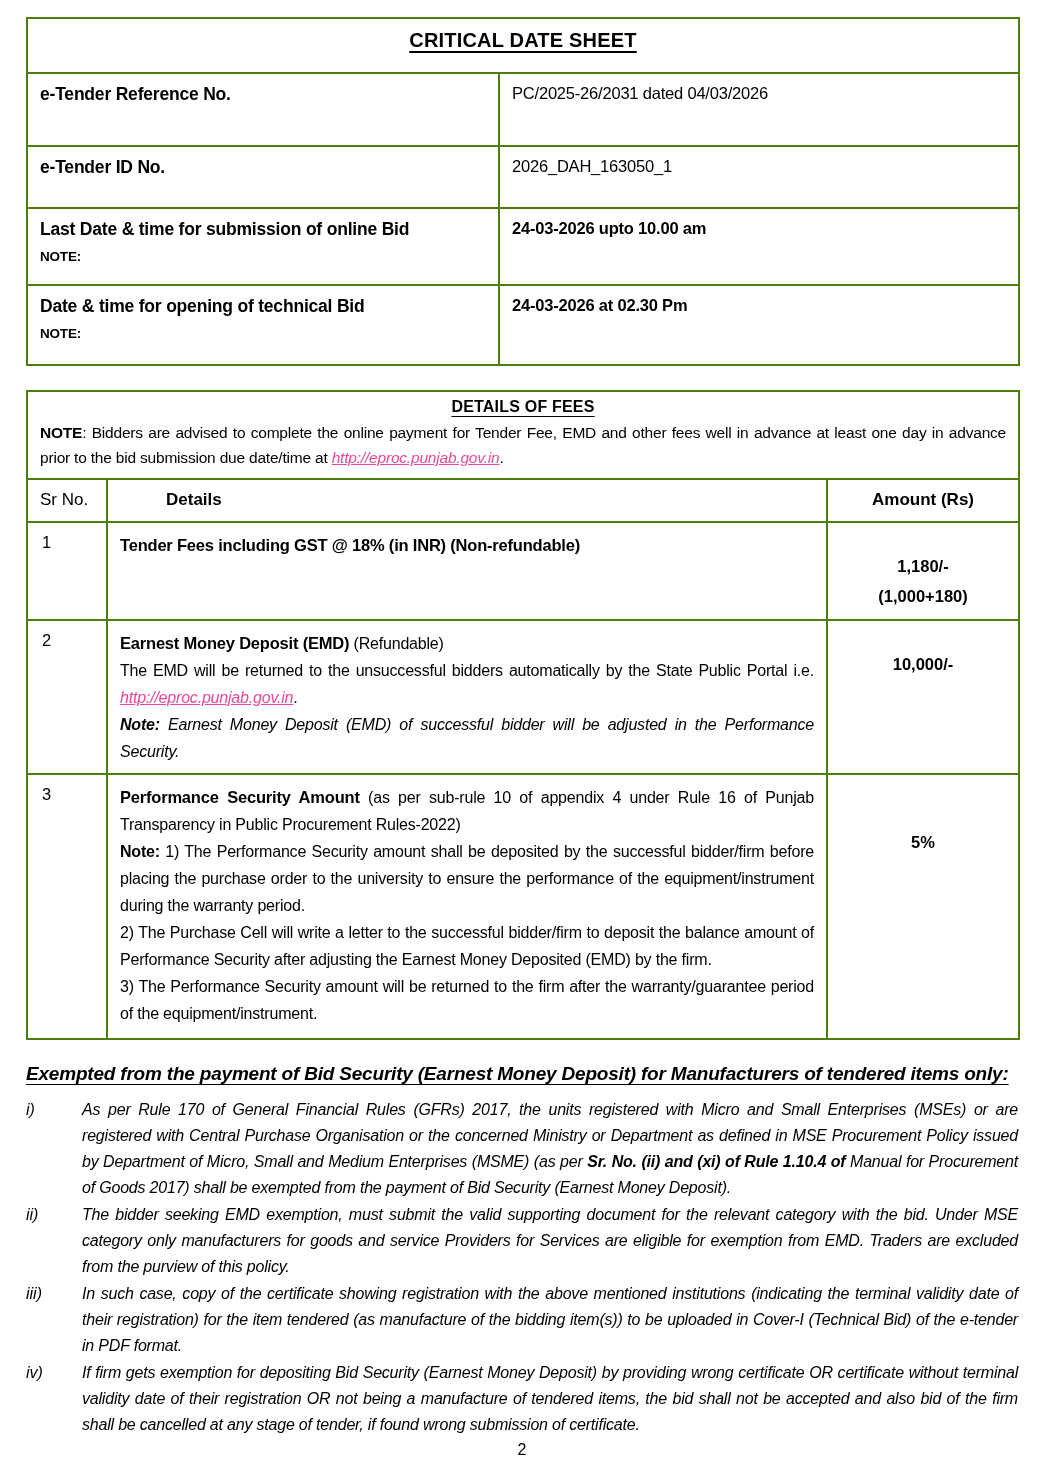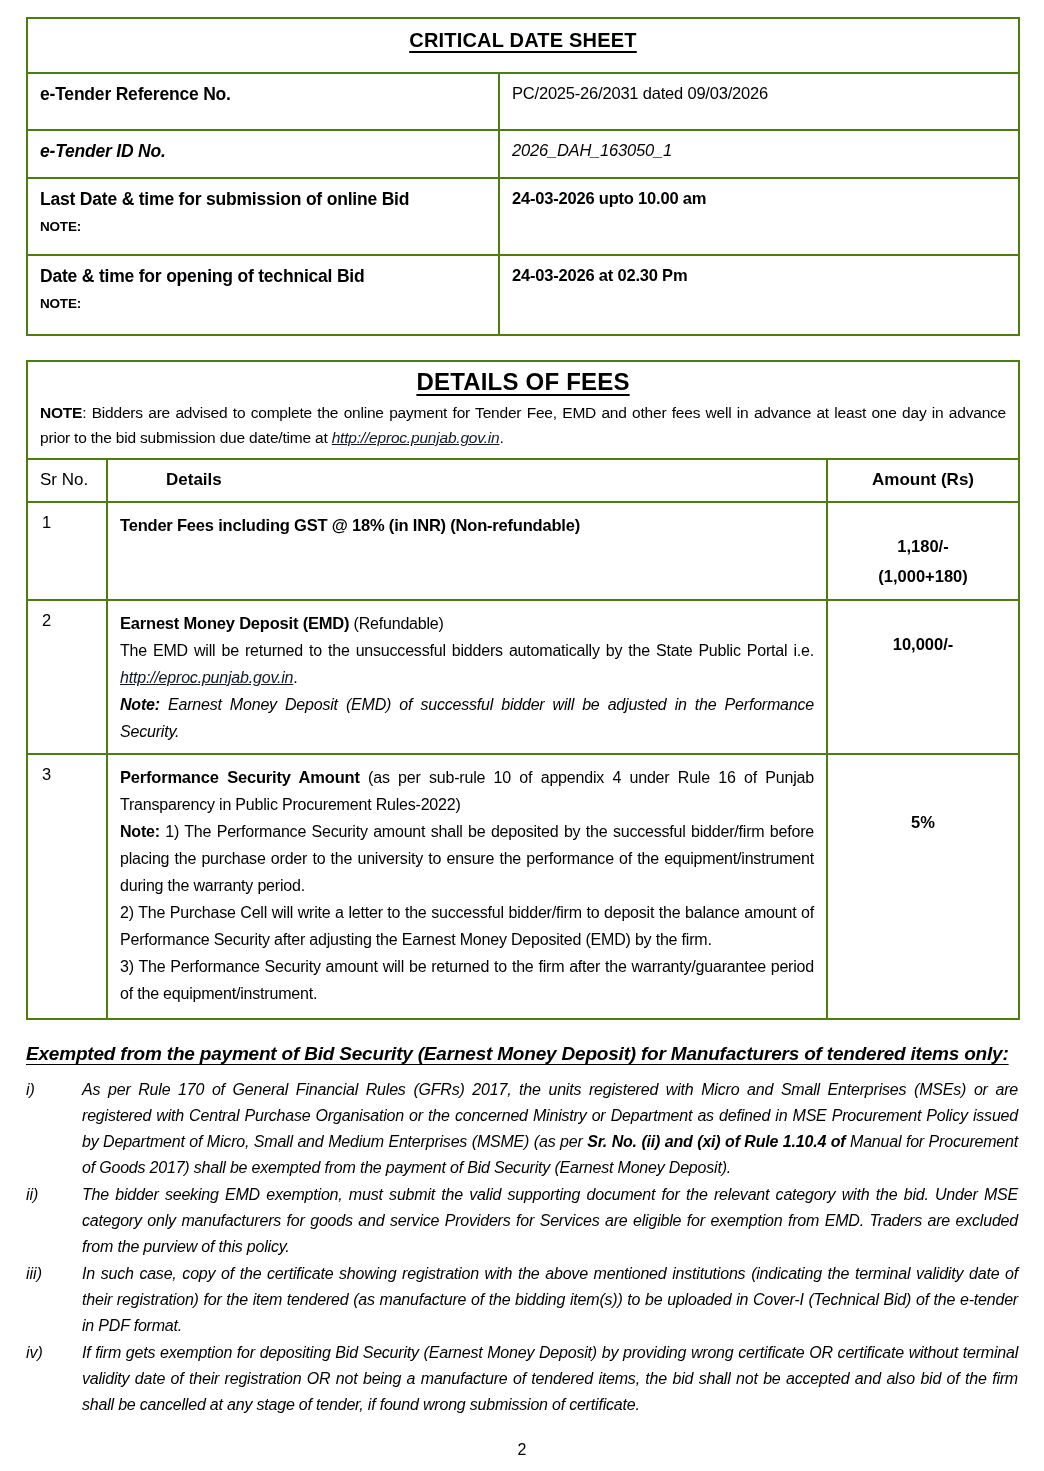--- a/index.html
+++ b/index.html
@@ -17,32 +17,32 @@
   table{border-collapse:collapse;width:992px;table-layout:fixed;}
   td{border:2px solid #4d7c0f;vertical-align:top;padding:8px 12px;box-sizing:border-box;}
 
   
   .t1-title-cell{height:55px;text-align:center;padding-top:10px;}
   .t1-title{font-size:20px;font-weight:bold;text-decoration:underline;text-underline-offset:4px;letter-spacing:.2px;}
   .t1 .lbl{font-size:17.5px;font-weight:bold;letter-spacing:-.2px;padding-top:10px;}
   .t1 .val{font-size:16.5px;padding-top:10px;letter-spacing:-.2px;}
   .t1 .val.bold{font-weight:bold;}
   .t1 .note-small{display:block;font-size:13.5px;font-weight:bold;margin-top:9px;}
-  .t1 .r1{height:57px;} .t1 .r2{height:48px;font-style:italic;} .t1 .r3{height:77px;} .t1 .r4{height:80px;}
+  .t1 .r1{height:73px;} .t1 .r2{height:62px;} .t1 .r3{height:77px;} .t1 .r4{height:80px;}
 
   
   .gap1{height:24px;} .gap2{height:18px;}
 
   
   .t2-head-cell{height:86px;padding-top:6px;}
   .t2-title-wrap{text-align:center;margin-bottom:4px;}
-  .t2-title{font-size:24px;font-weight:bold;text-decoration:underline;text-underline-offset:4px;letter-spacing:.2px;}
+  .t2-title{font-size:16px;font-weight:bold;text-decoration:underline;text-underline-offset:4px;letter-spacing:.2px;}
   .t2-note{font-size:15.5px;line-height:25px;text-align:justify;letter-spacing:-.2px;}
   .t2-note b{font-size:15.5px;}
-  a.doclink{color:#0f172a;font-style:italic;text-decoration:underline;}
+  a.doclink{color:#ec4899;font-style:italic;text-decoration:underline;}
   .t2 .colhead{height:43px;}
   .t2 .colhead td{font-size:17px;padding-top:10px;}
   .t2 .ch-sr{font-weight:normal;}
   .t2 .ch-details{font-weight:bold;padding-left:58px;}
   .t2 .ch-amount{font-weight:bold;text-align:center;}
   .t2 .sr{font-size:16.5px;padding-top:10px;padding-left:14px;}
   .t2 .details{font-size:16px;line-height:27px;letter-spacing:-.2px;text-align:justify;padding-top:9px;}
   .t2 .details .row-title{font-weight:bold;font-size:16.5px;}
   .t2 .details .note-b{font-weight:bold;}
   .t2 .details .note-i{font-style:italic;}
@@ -79,21 +79,21 @@
         <col style="width:520px">
       </colgroup>
     <tbody>
         <tr>
       <td colspan="2" class="t1-title-cell">
         <span class="t1-title">CRITICAL DATE SHEET</span>
       </td>
     </tr>
     <tr class="r1">
       <td class="lbl">e-Tender Reference No.</td>
-      <td class="val">PC/2025-26/2031 dated 09/03/2026</td>
+      <td class="val">PC/2025-26/2031 dated 04/03/2026</td>
     </tr>
     <tr class="r2">
       <td class="lbl">e-Tender ID No.</td>
       <td class="val">2026_DAH_163050_1</td>
     </tr>
     <tr class="r3">
       <td class="lbl">
         <span>Last Date &amp; time for submission of online Bid</span>
         <span class="note-small">NOTE:</span>
       </td>

